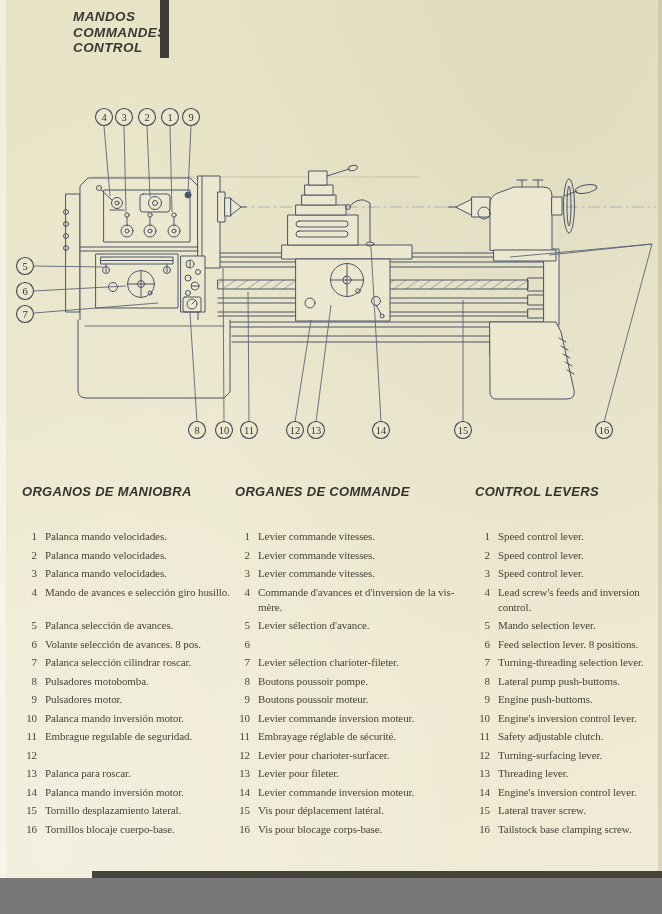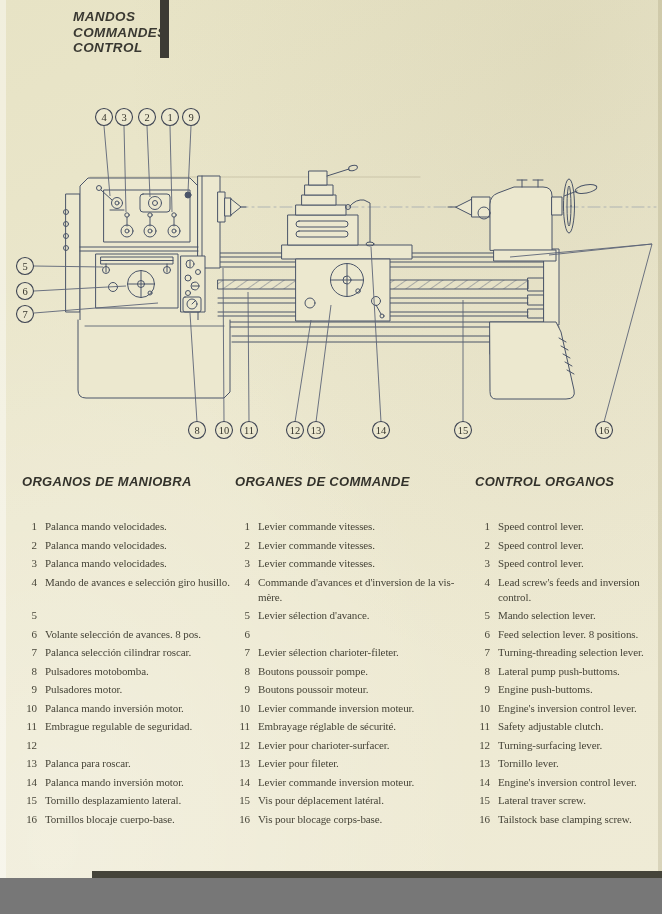--- a/index.html
+++ b/index.html
@@ -12,21 +12,21 @@
       linear-gradient(155deg,#e7e3c5 0%,#ece8cf 45%,#efebd6 100%);
   }
   .edge-left{position:absolute;left:0;top:0;width:6px;height:100%;background:rgba(255,255,255,.42);}
   .edge-right{position:absolute;right:0;top:0;width:4px;height:100%;background:rgba(140,130,90,.22);}
   .edge-bottom{position:absolute;left:92px;right:0;bottom:0;height:7px;background:#45443a;}
   .header{position:absolute;left:73px;top:9px;color:#3a3932;
     font:italic 700 13.5px/15.5px "Liberation Sans",sans-serif;letter-spacing:.4px;}
   .header div{white-space:nowrap;}
   .bar{position:absolute;left:160px;top:0;width:9px;height:58px;background:#3c3b34;}
   #diagram{position:absolute;left:0;top:0;}
-  #lists{position:absolute;left:22px;top:474px;width:640px;display:grid;
+  #lists{position:absolute;left:22px;top:484px;width:640px;display:grid;
     grid-template-columns:213px 240px 187px;}
   .col-title{font:italic 700 13px "Liberation Sans",sans-serif;color:#33322b;
     letter-spacing:.3px;padding-bottom:30px;white-space:nowrap;}
   .item{display:grid;grid-template-columns:15px 1fr;column-gap:8px;margin-bottom:3.5px;
     font-size:11px;line-height:15px;letter-spacing:-0.1px;color:#474539;padding-right:4px;}
   .num{text-align:right;}
 </style>
 </head>
 <body>
 
@@ -287,21 +287,21 @@
           <polyline points="652,244 549,255" fill="none" stroke="#5c6477" stroke-width="0.9"></polyline>
           <circle cx="604" cy="430" r="8.5" fill="#ece8cf" stroke="#3f4553" stroke-width="1.1"></circle>
           <text x="604" y="433.5" text-anchor="middle" font-size="10.5" font-family="&quot;Liberation Serif&quot;, serif" fill="#35342c">16</text>
         </g>
       </g>
   </svg>
 
   <div id="lists">
       <div class="col-title">ORGANOS DE MANIOBRA</div>
       <div class="col-title">ORGANES DE COMMANDE</div>
-      <div class="col-title">CONTROL ORGANOS</div>
+      <div class="col-title">CONTROL LEVERS</div>
       <div class="item">
         <span class="num">1</span>
         <span>Palanca mando velocidades.</span>
       </div>
       <div class="item">
         <span class="num">1</span>
         <span>Levier commande vitesses.</span>
       </div>
       <div class="item">
         <span class="num">1</span>
@@ -338,20 +338,21 @@
       <div class="item">
         <span class="num">4</span>
         <span>Commande d'avances et d'inversion de la vis-mère.</span>
       </div>
       <div class="item">
         <span class="num">4</span>
         <span>Lead screw's feeds and inversion control.</span>
       </div>
       <div class="item">
         <span class="num">5</span>
+        <span>Palanca selección de avances.</span>
       </div>
       <div class="item">
         <span class="num">5</span>
         <span>Levier sélection d'avance.</span>
       </div>
       <div class="item">
         <span class="num">5</span>
         <span>Mando selection lever.</span>
       </div>
       <div class="item">
@@ -439,21 +440,21 @@
       <div class="item">
         <span class="num">13</span>
         <span>Palanca para roscar.</span>
       </div>
       <div class="item">
         <span class="num">13</span>
         <span>Levier pour fileter.</span>
       </div>
       <div class="item">
         <span class="num">13</span>
-        <span>Tornillo lever.</span>
+        <span>Threading lever.</span>
       </div>
       <div class="item">
         <span class="num">14</span>
         <span>Palanca mando inversión motor.</span>
       </div>
       <div class="item">
         <span class="num">14</span>
         <span>Levier commande inversion moteur.</span>
       </div>
       <div class="item">

